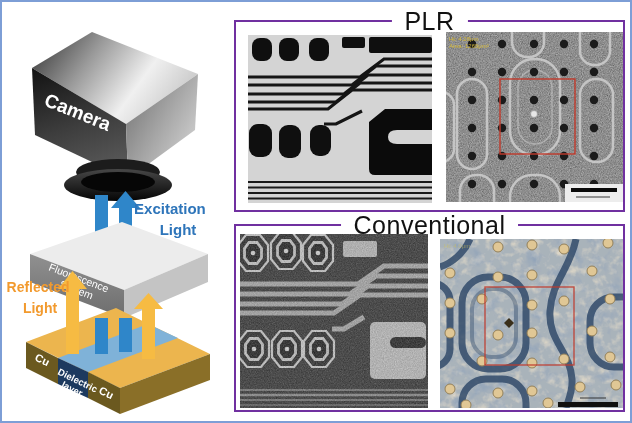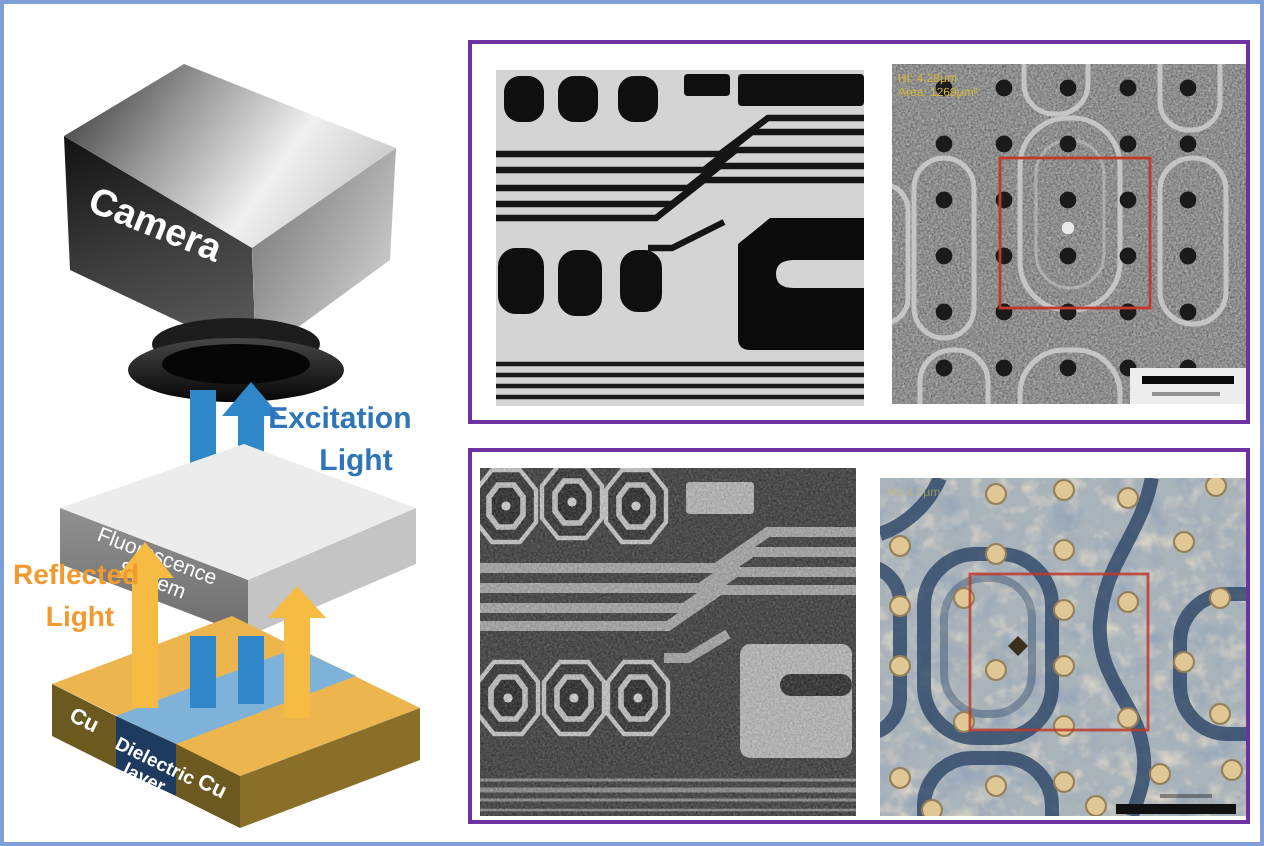--- a/index.html
+++ b/index.html
@@ -126,20 +126,21 @@
         <feColorMatrix type="matrix" values="0 0 0 0 0.80  0 0 0 0 0.72  0 0 0 0 0.58  1.4 1.4 1.4 0 -1.1"></feColorMatrix>
       </filter>
       <filter id="blobBlue" x="0" y="0" width="100%" height="100%">
         <feTurbulence type="fractalNoise" baseFrequency="0.11" numOctaves="3" seed="4"></feTurbulence>
         <feColorMatrix type="matrix" values="0 0 0 0 0.22  0 0 0 0 0.31  0 0 0 0 0.44  1.3 1.3 1.3 0 -1.0"></feColorMatrix>
       </filter>
     </defs>
   </svg>
 
   <div class="panel" id="panel-plr">
+    <div class="panel-title">PLR</div>
 
     <svg class="micro" style="left:12px;top:13px" width="184" height="168" viewBox="0 0 184 168">
       <rect width="184" height="168" fill="#d4d4d4"></rect>
       <g fill="#0f0f0f">
         <rect x="4" y="3" width="20" height="23" rx="8"></rect>
         <rect x="31" y="3" width="20" height="23" rx="8"></rect>
         <rect x="61" y="3" width="20" height="23" rx="8"></rect>
         <rect x="94" y="2" width="23" height="11" rx="2"></rect>
         <rect x="121" y="2" width="63" height="16" rx="2"></rect>
       </g>
@@ -220,20 +221,21 @@
       </g>
       <g>
         <rect x="119" y="152" width="58" height="18" fill="#ededed"></rect>
         <rect x="125" y="156" width="46" height="4" fill="#0a0a0a"></rect>
         <rect x="130" y="164" width="34" height="2" fill="#555" opacity="0.6"></rect>
       </g>
     </svg>
   </div>
 
   <div class="panel" id="panel-conv">
+    <div class="panel-title">Conventional</div>
 
     <svg class="micro" style="left:4px;top:8px" width="188" height="174" viewBox="0 0 188 174">
       <defs>
         <g id="oring">
           <polygon points="-7,-18 7,-18 15,-8 15,8 7,18 -7,18 -15,8 -15,-8" fill="#343434" stroke="#c9c9c9" stroke-width="2.2"></polygon>
           <polygon points="-4,-10.5 4,-10.5 8.5,-4.5 8.5,4.5 4,10.5 -4,10.5 -8.5,4.5 -8.5,-4.5" fill="#2a2a2a" stroke="#c4c4c4" stroke-width="2.8"></polygon>
           <circle r="2.3" fill="#d2d2d2"></circle>
         </g>
       </defs>
       <rect width="188" height="174" fill="#3f3f3f"></rect>

